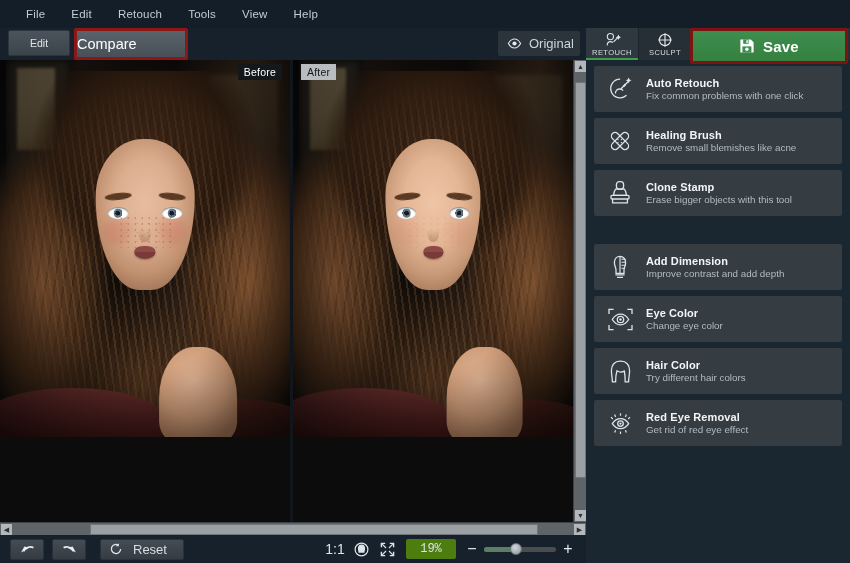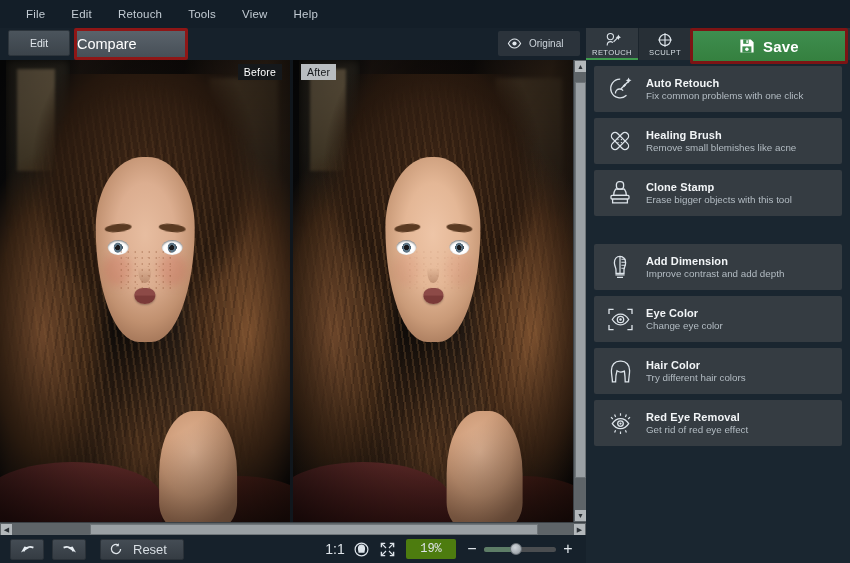--- a/index.html
+++ b/index.html
@@ -40,21 +40,21 @@
     border: 3px solid #8e1616; border-radius: 2px;
     display: flex; align-items: center; justify-content: flex-start;
     font-size: 14.5px; color: #ffffff; cursor: pointer;
   }
   .original-toggle {
     position: absolute; left: 498px; top: 3px; width: 82px; height: 25px;
     background: #2b333b; border-radius: 2px;
     display: flex; align-items: center; gap: 7px; padding-left: 9px;
     cursor: pointer;
   }
-  .original-toggle .lbl { font-size: 10px; color: #cdd5dc; }
+  .original-toggle .lbl { font-size: 13px; color: #cdd5dc; }
 
   .tabs {
     position: absolute; left: 586px; top: 0px; width: 264px; height: 32px;
     display: flex;
   }
   .tab {
     flex: 1; position: relative; background: #272f36;
     border-right: 1px solid #1b242c;
     display: flex; flex-direction: column; align-items: center;
     justify-content: flex-end; padding-bottom: 3px; cursor: pointer;
@@ -78,21 +78,21 @@
   }
   .btn-save .slabel {
     font-size: 15px; font-weight: bold; color: #ffffff; letter-spacing: .2px;
   }
 
   
   .canvas {
     position: absolute; left: 0; top: 60px; width: 586px; height: 462px;
     background: #0c0c0d; overflow: hidden;
   }
-  .pane { position: absolute; top: 0; height: 462px; overflow: hidden; }
+  .pane { position: absolute; top: 0; height: 377px; overflow: hidden; }
   .pane.before { left: 0; width: 290px; }
   .pane.after  { left: 293px; width: 280px; }
   .divider {
     position: absolute; left: 290px; top: 0; width: 3px; height: 462px;
     background: #10161c;
   }
   .tag {
     position: absolute; top: 4px; height: 16px; padding: 0 6px;
     display: flex; align-items: center;
     font-size: 10.5px; letter-spacing: .2px; z-index: 4;

